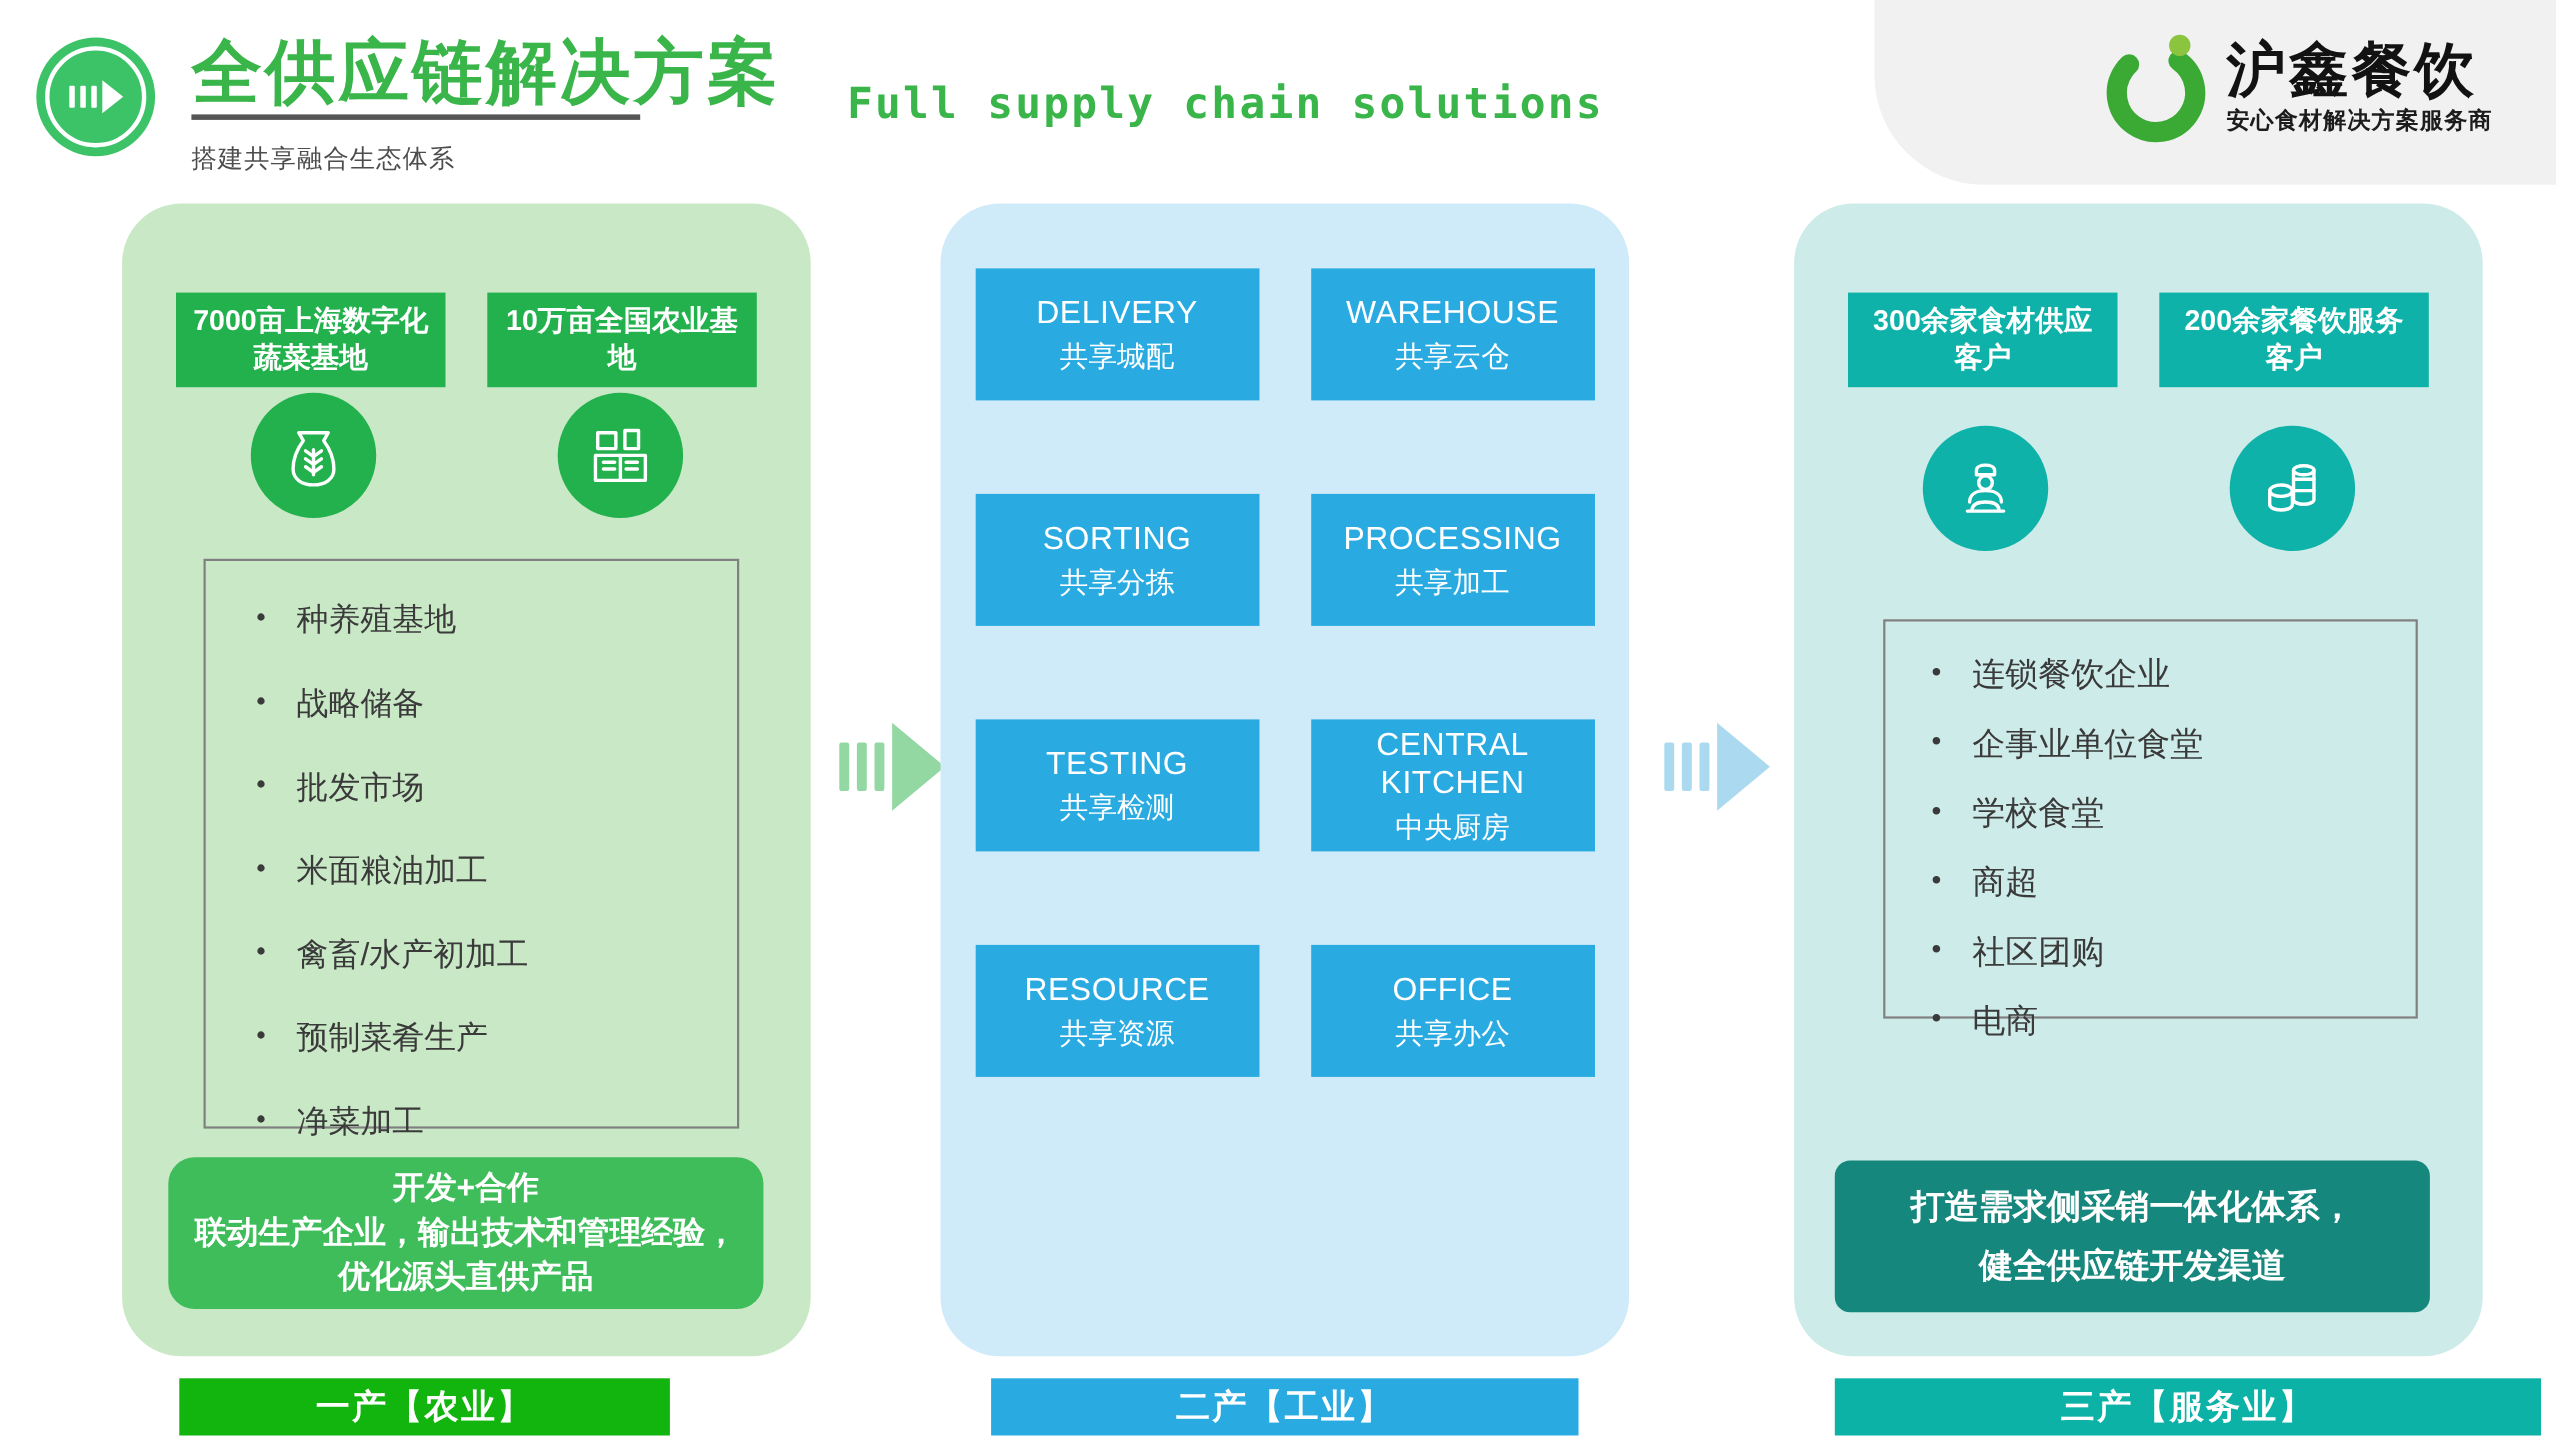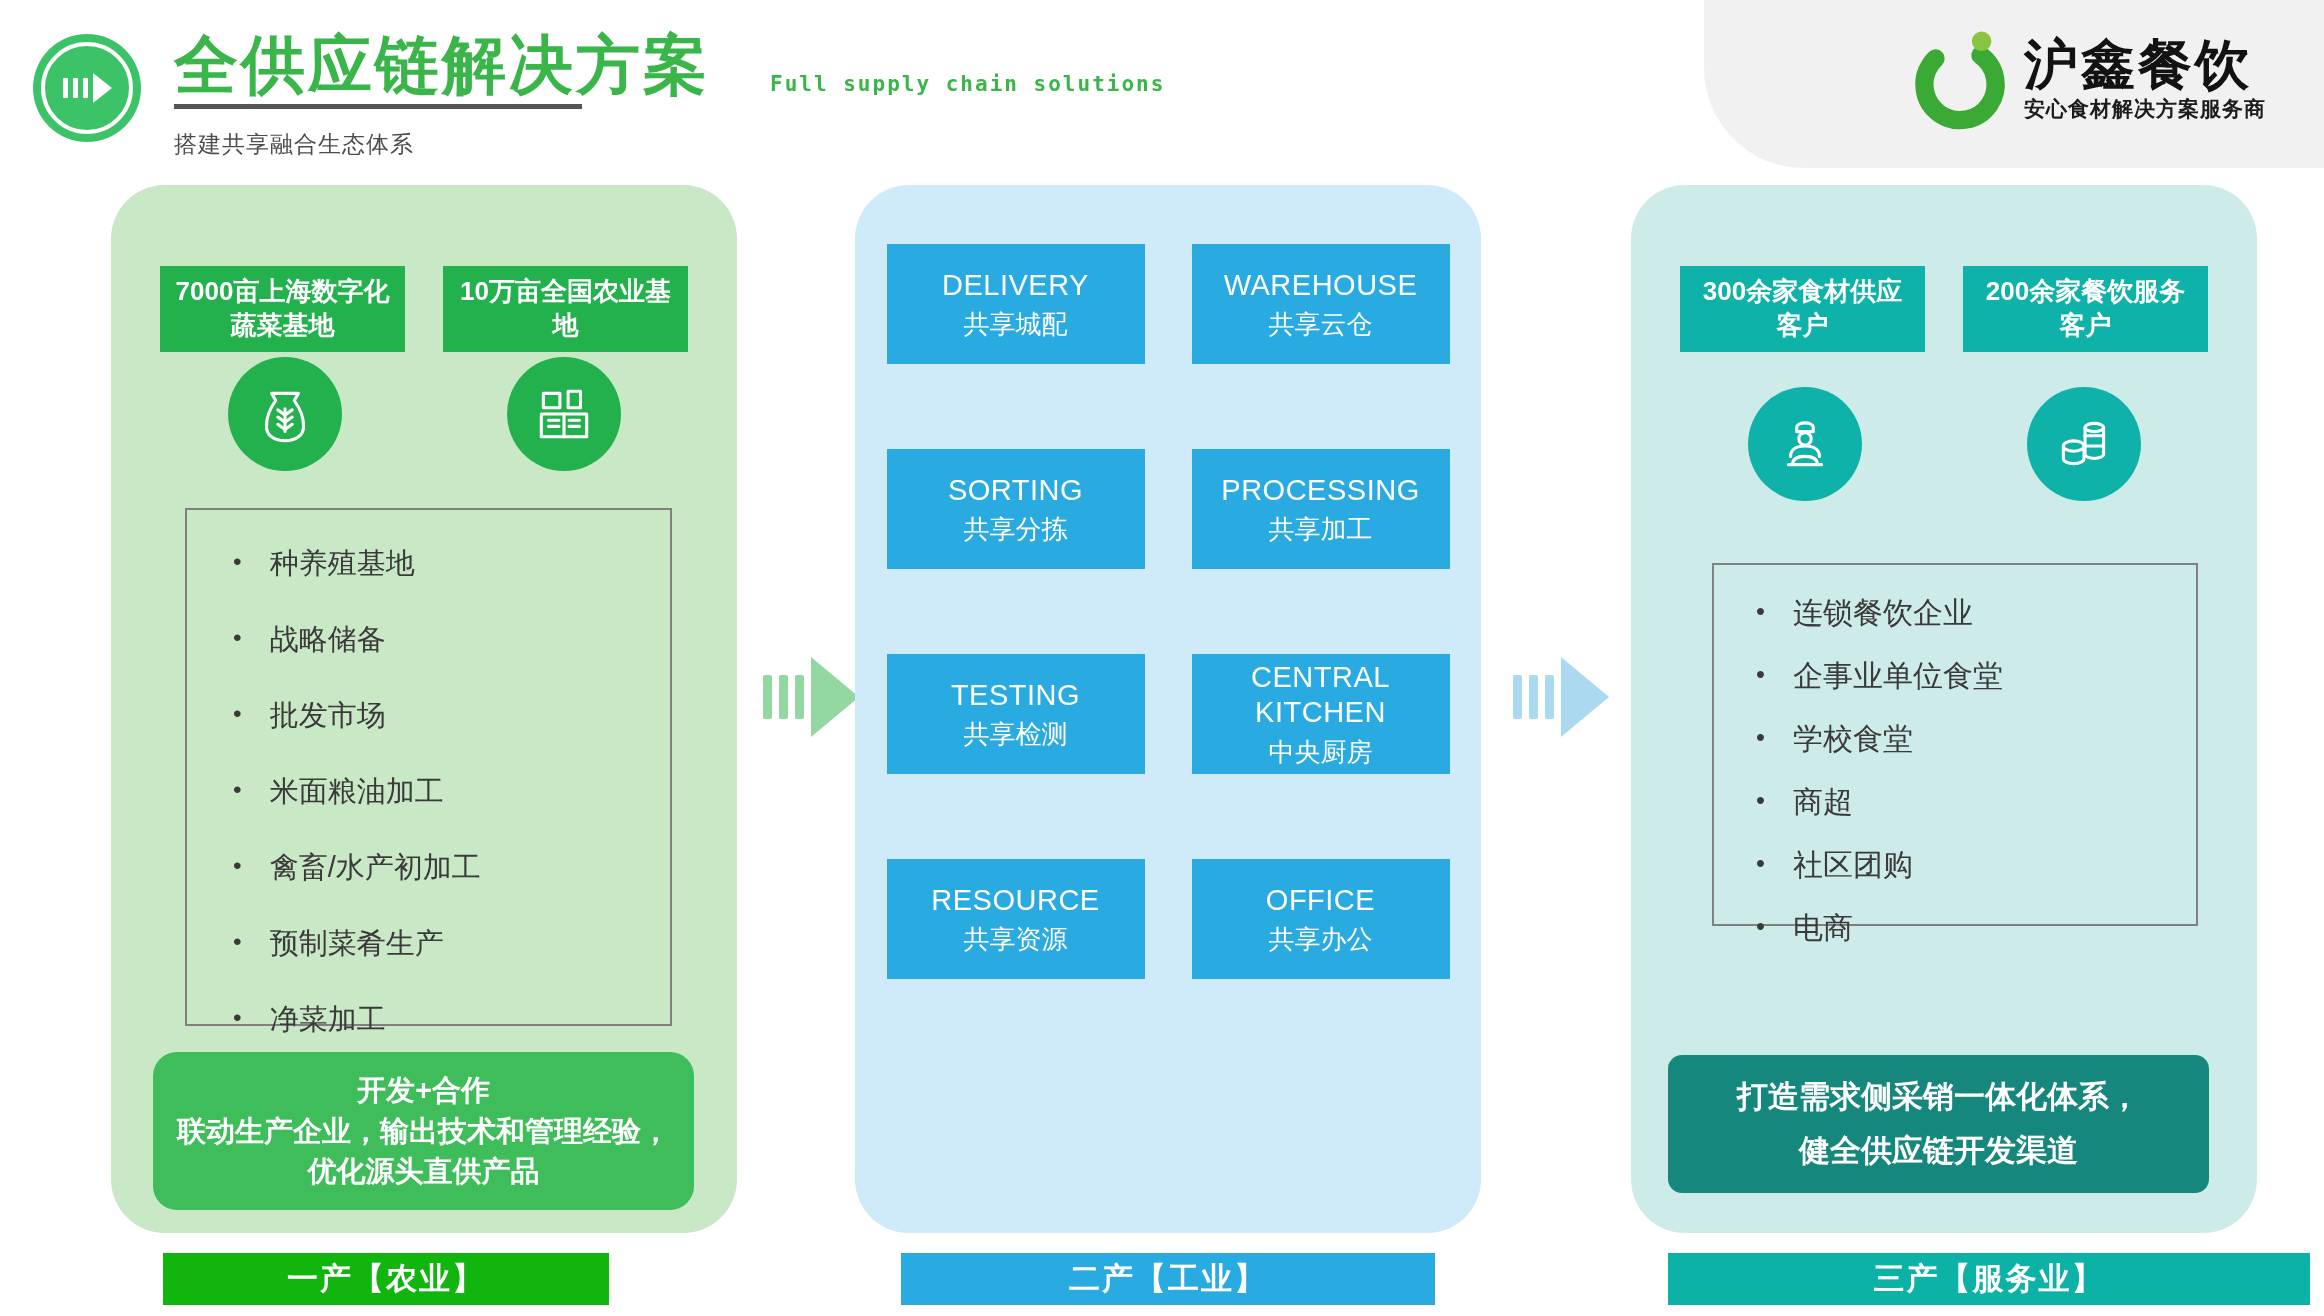--- a/index.html
+++ b/index.html
@@ -18,21 +18,21 @@
   .hicon .st { width:5px; height:20px; background:#fff; border-radius:1px; }
   .hicon .tri { width:0; height:0; border-top:15px solid transparent;
     border-bottom:15px solid transparent; border-left:19px solid #fff; }
 
   .title-block { position:absolute; left:174px; top:30px; }
   .page-title { font-size:64px; font-weight:800; color:#39b54a; letter-spacing:3px; line-height:1.1; }
   .title-underline { width:408px; height:5px; background:#565656; margin-top:4px; }
   .subtitle { font-size:23px; color:#4d4d4d; margin-top:20px; letter-spacing:1px; }
 
   .title-en { position:absolute; left:770px; top:72px; font-family:"DejaVu Sans Mono",monospace;
-    font-size:21px; font-weight:bold; color:#39b54a; letter-spacing:2px;text-align:center; }
+    font-size:39px; font-weight:bold; color:#39b54a; letter-spacing:2px;text-align:center; }
 
   .logo { position:absolute; right:58px; top:24px; display:flex; align-items:center; gap:10px; }
   .logo-text { display:flex; flex-direction:column; }
   .brand-name { font-size:54px; font-weight:800; color:#121212; letter-spacing:3px; line-height:1.15; }
   .brand-tagline { font-size:21px; font-weight:bold; color:#1c1c1c; letter-spacing:1px; }
 
   
   .col { position:absolute; top:185px; width:626px; height:1048px; border-radius:54px; }
   .col-agri { left:111px; background:#c9e8c6; }
   .col-ind  { left:855px; background:#cfeaf8; }
@@ -52,21 +52,21 @@
   .icircle-teal  { background:#0fb2a9; }
 
   .list-box { position:absolute; border:2px solid #808080; background:transparent; }
   .list-agri { left:74px; top:323px; width:487px; height:518px; padding:34px 10px 0 46px; }
   .list-serv { left:81px; top:378px; width:486px; height:363px; padding:28px 10px 0 42px; }
   .li { display:flex; align-items:flex-start; color:#3a3a3a; }
   .list-agri .li { font-size:29px; margin-bottom:36px; }
   .list-serv .li { font-size:30px; margin-bottom:22px; }
   .li .dot { margin-right:28px; font-size:0.85em; line-height:1.45; }
 
-  .hl-agri { position:absolute; left:42px; top:867px; width:541px; height:158px;
+  .hl-agri { position:absolute; left:42px; top:867px; width:541px; height:138px;
     background:#3ebd5a; border-radius:24px; color:#fff; font-weight:bold; font-size:29px;
     display:flex; flex-direction:column; align-items:center; justify-content:center;
     text-align:center; line-height:1.4; padding:0 18px; }
   .hl-serv { position:absolute; left:37px; top:870px; width:541px; height:138px;
     background:#16877d; border-radius:14px; color:#fff; font-weight:bold; font-size:31px;
     display:flex; flex-direction:column; align-items:center; justify-content:space-evenly;
     text-align:center; padding:10px 14px; }
 
   .svc-grid { position:absolute; top:59px; left:0; right:0; display:grid;
     grid-template-columns:258px 258px; column-gap:47px; row-gap:85px; justify-content:center; }

